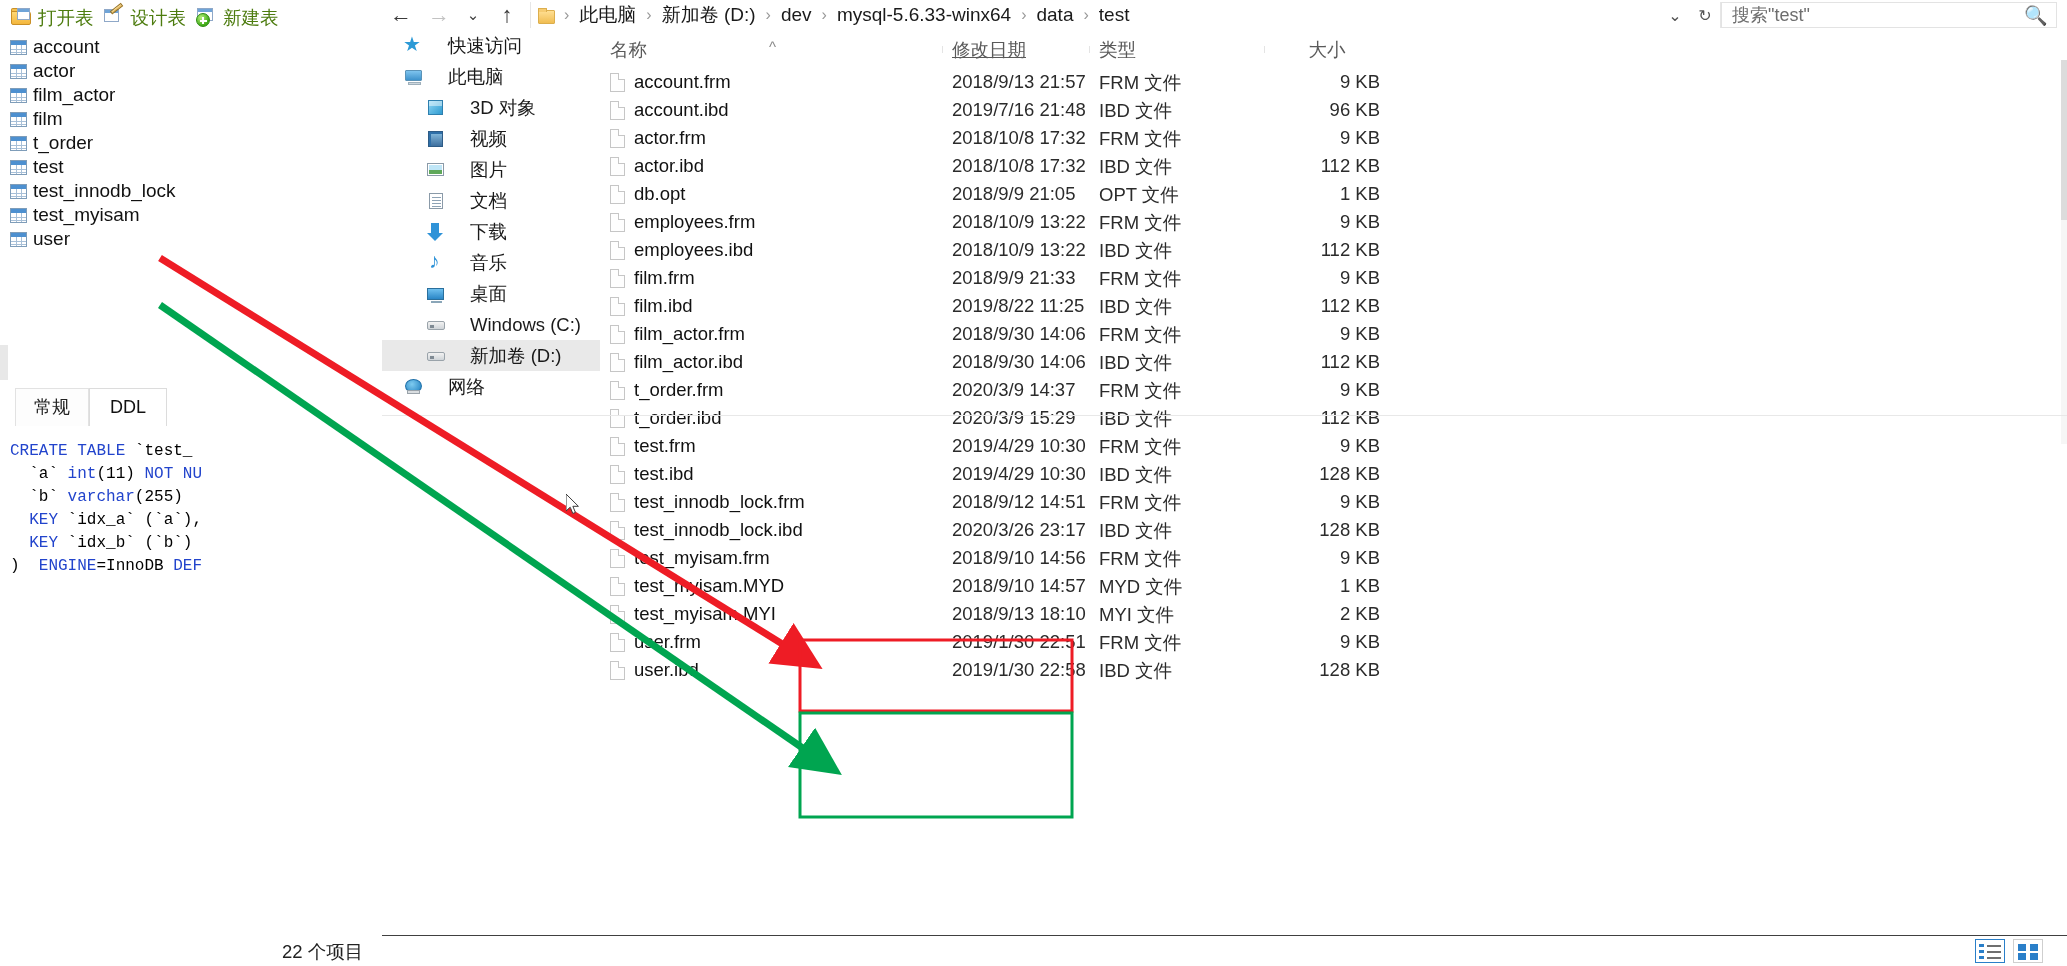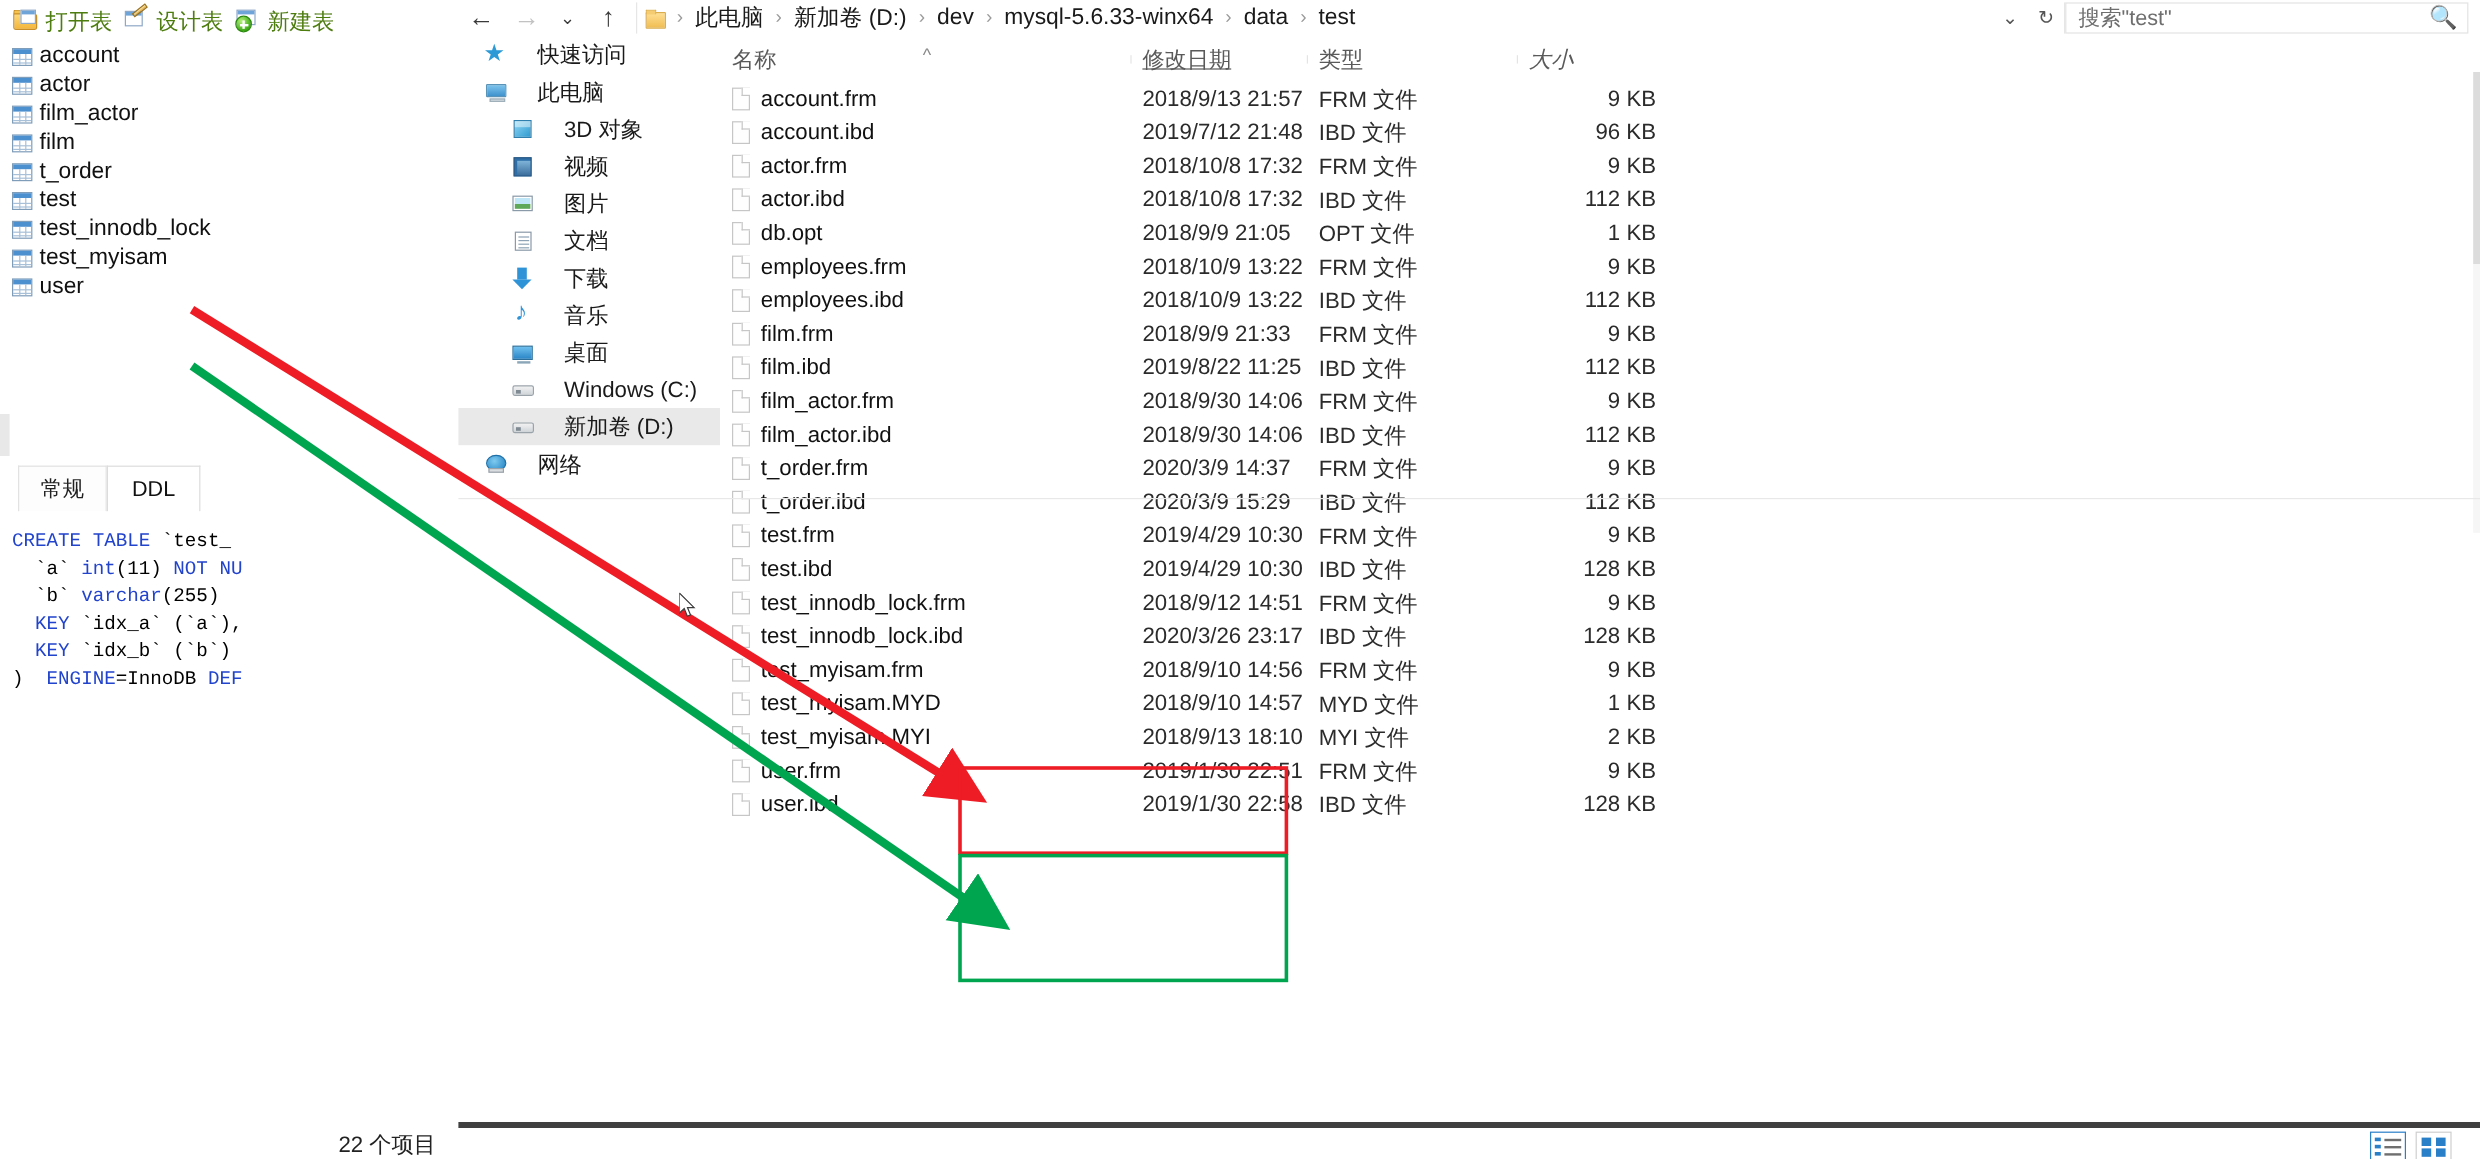--- a/index.html
+++ b/index.html
@@ -177,37 +177,37 @@
 
   
   #file-pane { flex:1 1 auto; position:relative; background:#fff; }
   #col-head { position:absolute; left:0; top:0; right:0; height:38px; display:flex; align-items:center;
      font-size:18.5px; color:#5a5a5a; }
   .col { padding-left:10px; position:relative; }
   .col + .col::before { content:""; position:absolute; left:0; top:9px; bottom:9px; width:1px; background:#e4e4e4;}
   .c-name { width:342px; }
   .c-date { width:147px;text-decoration:underline; }
   .c-type { width:175px; }
-  .c-size { width:120px; text-align:left; padding-right:4px;font-style:italic; }
+  .c-size { width:120px; text-align:center; padding-right:4px; }
   #sort-caret { position:absolute; left:169px; top:8px; color:#8a8a8a; font-size:15px; }
 
   #file-rows { position:absolute; left:0; top:38px; right:0; }
   .f-row { height:28px; display:flex; align-items:center; font-size:18.5px; color:#111; cursor:default;}
   .f-name { width:342px; display:flex; align-items:center; gap:9px; padding-left:10px; }
   .f-date { width:147px; padding-left:10px; color:#2b2b2b;}
   .f-type { width:175px; padding-left:10px; color:#2b2b2b;}
   .f-size { width:120px; text-align:right; padding-right:4px; color:#2b2b2b;}
   .doc-ico { width:15px; height:19px; flex:0 0 auto; position:relative;
      background:#fefefe; border:1px solid #c6c6c6; }
   .doc-ico::after { content:""; position:absolute; right:-1px; top:-1px; width:6px; height:6px;
      background:#fff; border-left:1px solid #c6c6c6; border-bottom:1px solid #c6c6c6;}
 
   
   #statusbar { position:absolute; left:0; bottom:0; width:1685px; height:31px;
-     border-top:5px solid #404040; display:flex; align-items:center; background:#fff;}
+     border-top:1px solid #404040; display:flex; align-items:center; background:#fff;}
   #status-count { margin-left:-100px; padding-left:0; font-size:18.5px; color:#222; }
   #view-btns { position:absolute; right:24px; top:3px; display:flex; gap:8px; }
   .vbtn { width:30px; height:24px; border:1px solid #cfcfcf; position:relative; background:#fff; cursor:default;}
   .vbtn.active { border-color:#2a7fc9; }
   .vbtn .l { position:absolute; left:3px; width:5px; height:3px; background:#2a7fc9;}
   .vbtn .r { position:absolute; left:11px; width:14px; height:2px; background:#6f6f6f;}
   .vbtn .tile { position:absolute; background:#2a7fc9;}
 
   
   #right-edge-scroll { position:absolute; right:0; top:30px; width:6px; height:384px; background:#f6f6f6; }
@@ -482,21 +482,21 @@
               </div>
               <div class="f-date">2018/9/13 21:57</div>
               <div class="f-type">FRM 文件</div>
               <div class="f-size">9 KB</div>
             </div>
             <div class="f-row">
               <div class="f-name">
                 <span class="doc-ico"></span>
                 <span>account.ibd</span>
               </div>
-              <div class="f-date">2019/7/12 21:48</div>
+              <div class="f-date">2019/7/16 21:48</div>
               <div class="f-type">IBD 文件</div>
               <div class="f-size">96 KB</div>
             </div>
             <div class="f-row">
               <div class="f-name">
                 <span class="doc-ico"></span>
                 <span>actor.frm</span>
               </div>
               <div class="f-date">2018/10/8 17:32</div>
               <div class="f-type">FRM 文件</div>

